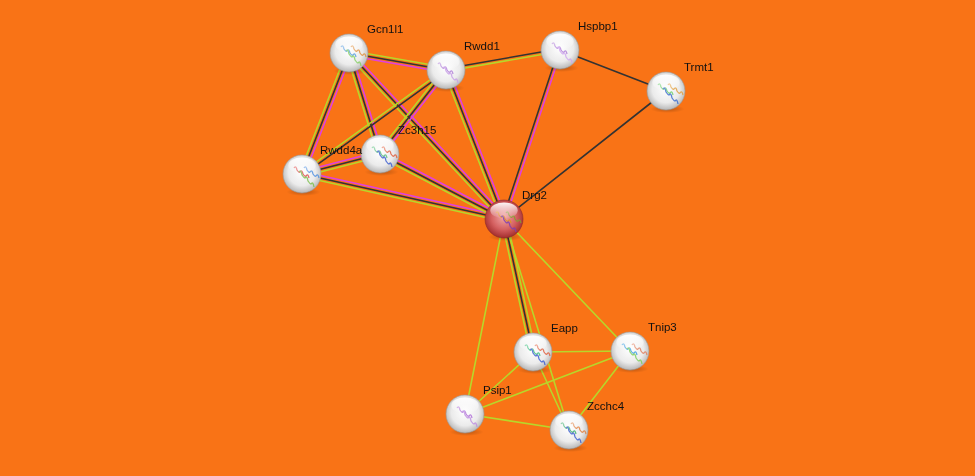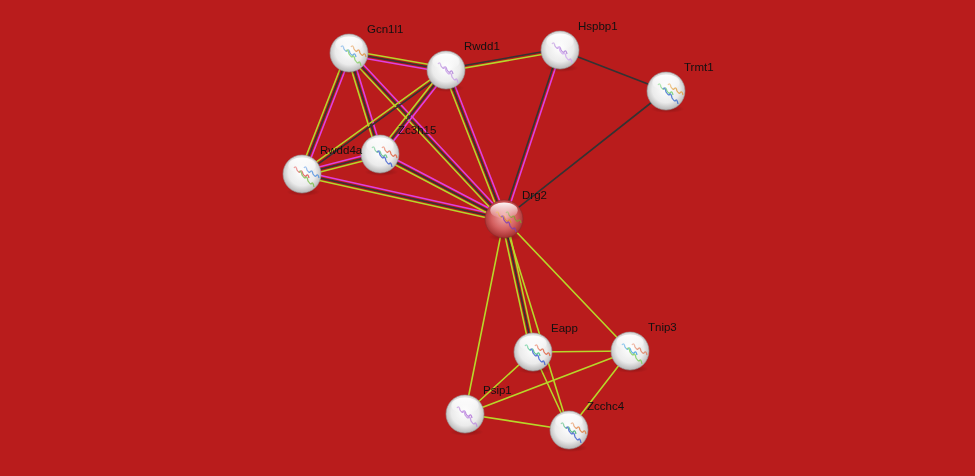--- a/index.html
+++ b/index.html
@@ -1,16 +1,16 @@
 <!DOCTYPE html>
 <html><head>
   <meta charset="utf-8">
   <style>
     html, body { margin: 0; padding: 0; background: #ffffff; }
-    #canvas { position: relative; width: 975px; height: 476px; overflow: hidden; background: #b91c1c; }
+    #canvas { position: relative; width: 975px; height: 476px; overflow: hidden; background: #f97316; }
     svg { position: absolute; left: 0; top: 0; }
     .node-label { font-family: "Liberation Sans", sans-serif; font-size: 11.5px; fill: #111; }
   </style>
 </head>
 <body>
 
 <div id="canvas">
   <svg id="net" width="975" height="476" viewBox="0 0 975 476" xmlns="http://www.w3.org/2000/svg">
     <defs>
       <radialGradient id="gradDefault" cx="0.5" cy="0.45" r="0.6">

